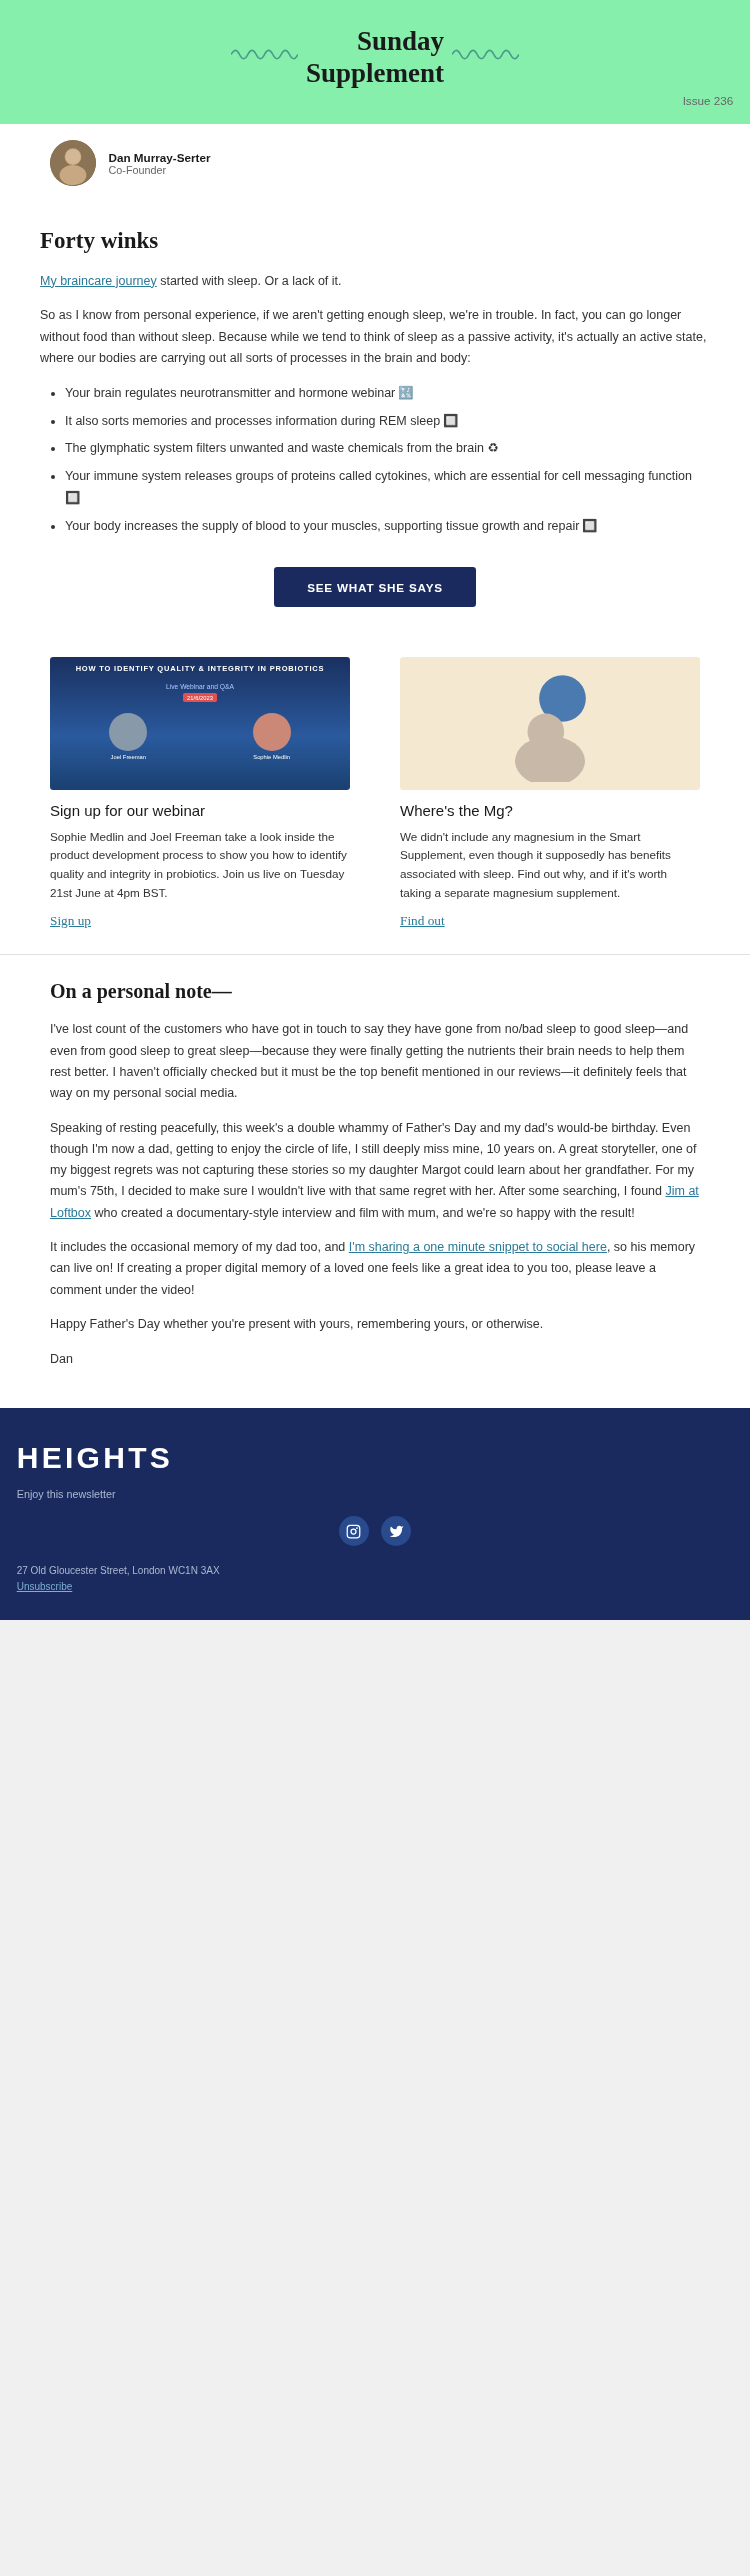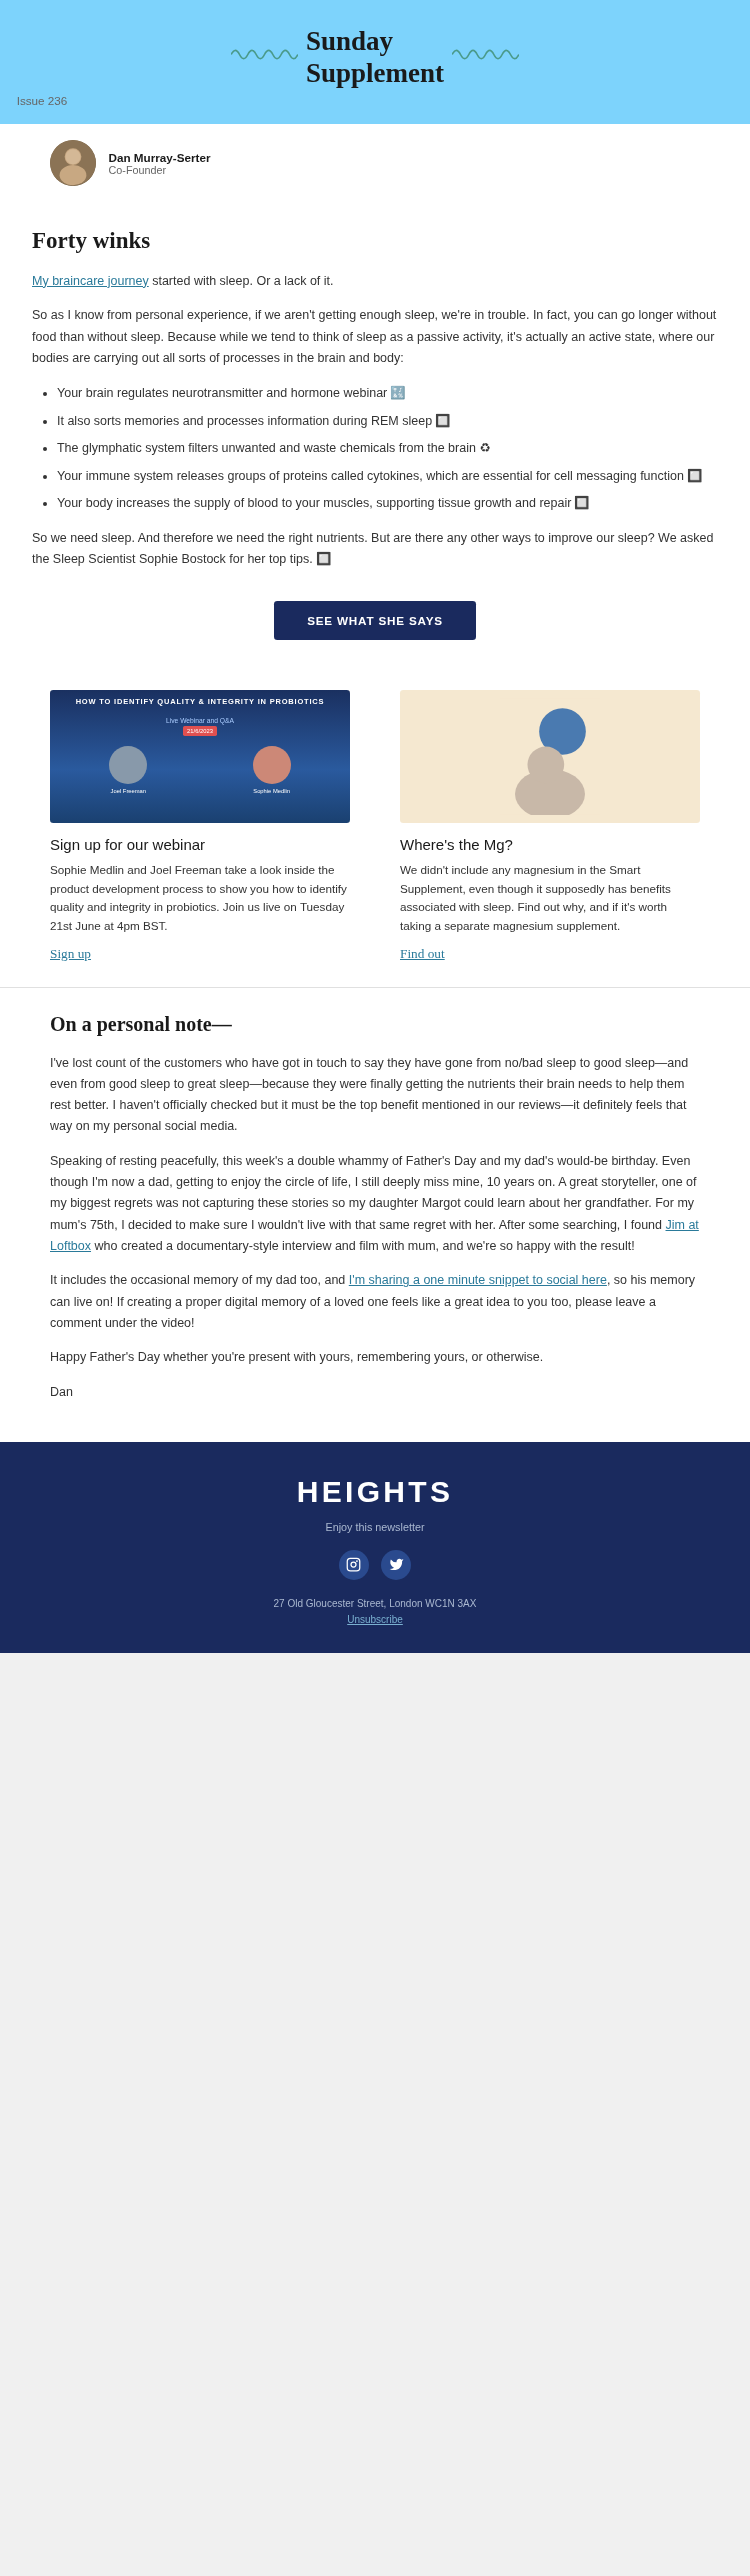--- a/index.html
+++ b/index.html
@@ -8,22 +8,22 @@
       background: #f0f0f0;
       display: flex;
       justify-content: center;
       padding: 0;
     }
     .email-wrapper {
       width: 750px;
       background: #f0f0f0;
     }
     .header-section {
-      background: #7dd3fc;
-      text-align: left;
+      background: #86efac;
+      text-align: right;
       padding: 25px 16.7px 16.7px;
     }
     .header-title {
       font-family: Georgia, serif;
       font-size: 27px;
       font-weight: bold;
       color: #1a1a1a;
       line-height: 1.2;
     }
     .header-wave {
@@ -80,21 +80,21 @@
       font-weight: bold;
       color: #1a1a1a;
     }
     .author-title {
       font-family: Arial, sans-serif;
       font-size: 10.8px;
       color: #666;
     }
     .article-section {
       background: #ffffff;
-      padding: 25px 32px;
+      padding: 25px 40px;
     }
     .article-title {
       font-family: Georgia, serif;
       font-size: 23px;
       font-weight: bold;
       color: #1a1a1a;
       margin-bottom: 16.7px;
     }
     .article-text {
       font-family: Arial, sans-serif;
@@ -192,21 +192,21 @@
     }
     .section-title {
       font-family: Georgia, serif;
       font-size: 20px;
       font-weight: bold;
       color: #1a1a1a;
       margin-bottom: 16.7px;
     }
     .footer-section {
       background: #1a2a5e;
-      text-align: center;
+      text-align: left;
       padding: 33px 16.7px 25px;
     }
     .footer-logo {
       font-family: Arial Black, Arial, sans-serif;
       font-size: 30px;
       font-weight: 900;
       color: #ffffff;
       letter-spacing: 3.3px;
       margin-bottom: 12.5px;
     }
@@ -312,21 +312,20 @@
 
       <ul class="bullet-list">
         <li>Your brain regulates neurotransmitter and hormone webinar 🔣</li>
         <li>It also sorts memories and processes information during REM sleep 🔲</li>
         <li>The glymphatic system filters unwanted and waste chemicals from the brain ♻</li>
         <li>Your immune system releases groups of proteins called cytokines, which are essential for cell messaging function 🔲</li>
         <li>Your body increases the supply of blood to your muscles, supporting tissue growth and repair 🔲</li>
       </ul>
 
 
-      <p class="article-text">So we need sleep. And therefore we need the right nutrients. But are there any other ways to improve our sleep? We asked the Sleep Scientist Sophie Bostock for her top tips. 🔲</p>
 
       <div class="cta-section">
         <a class="cta-button">SEE WHAT SHE SAYS</a>
       </div>
     </div>
 
     <div class="two-col-section">
       <div class="col-left">
         <div class="webinar-image">
           <div style="width:100%; height:100%; background: linear-gradient(180deg, #1a3060 0%, #2a5a9e 60%, #1a4070 100%); display:flex; flex-direction:column; align-items:center; justify-content:flex-start; padding:6.7px;">

